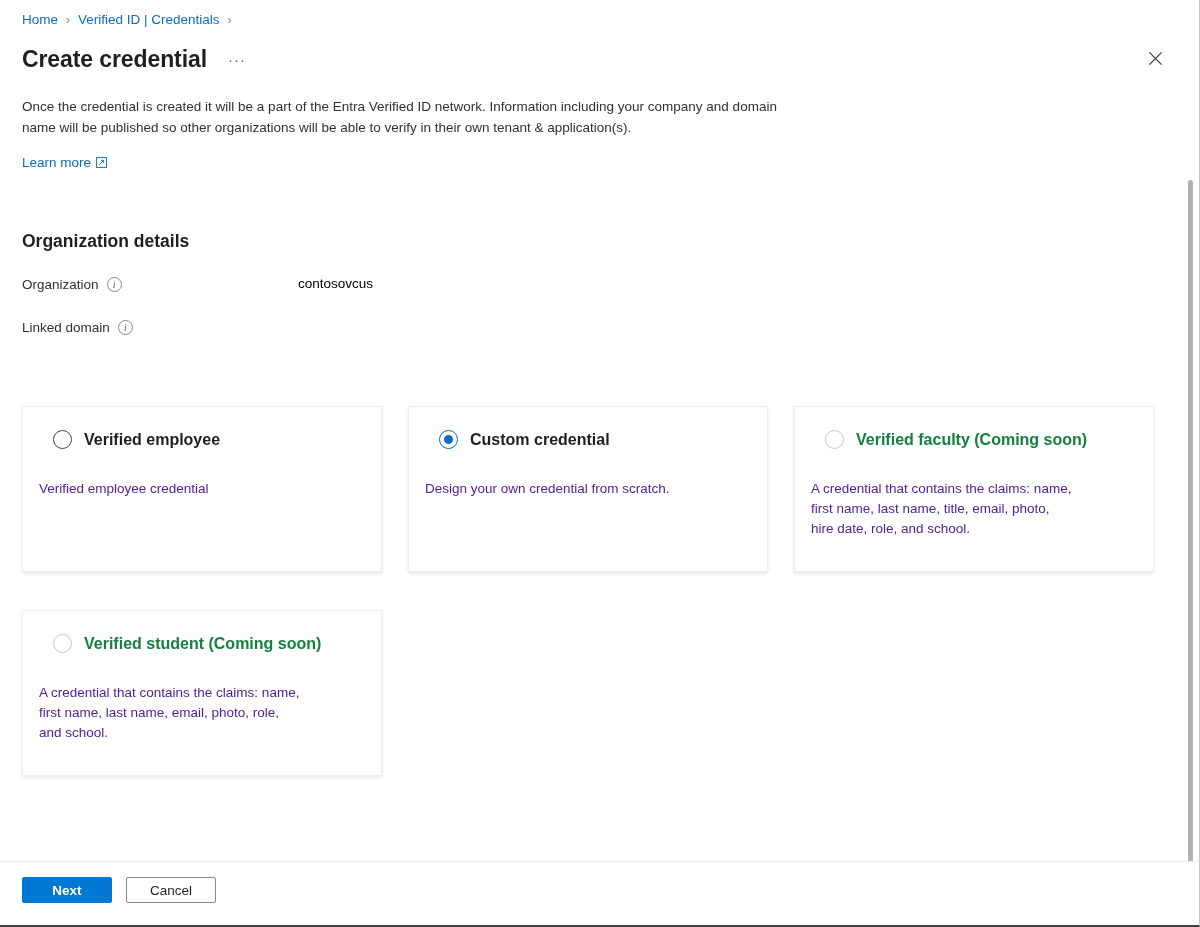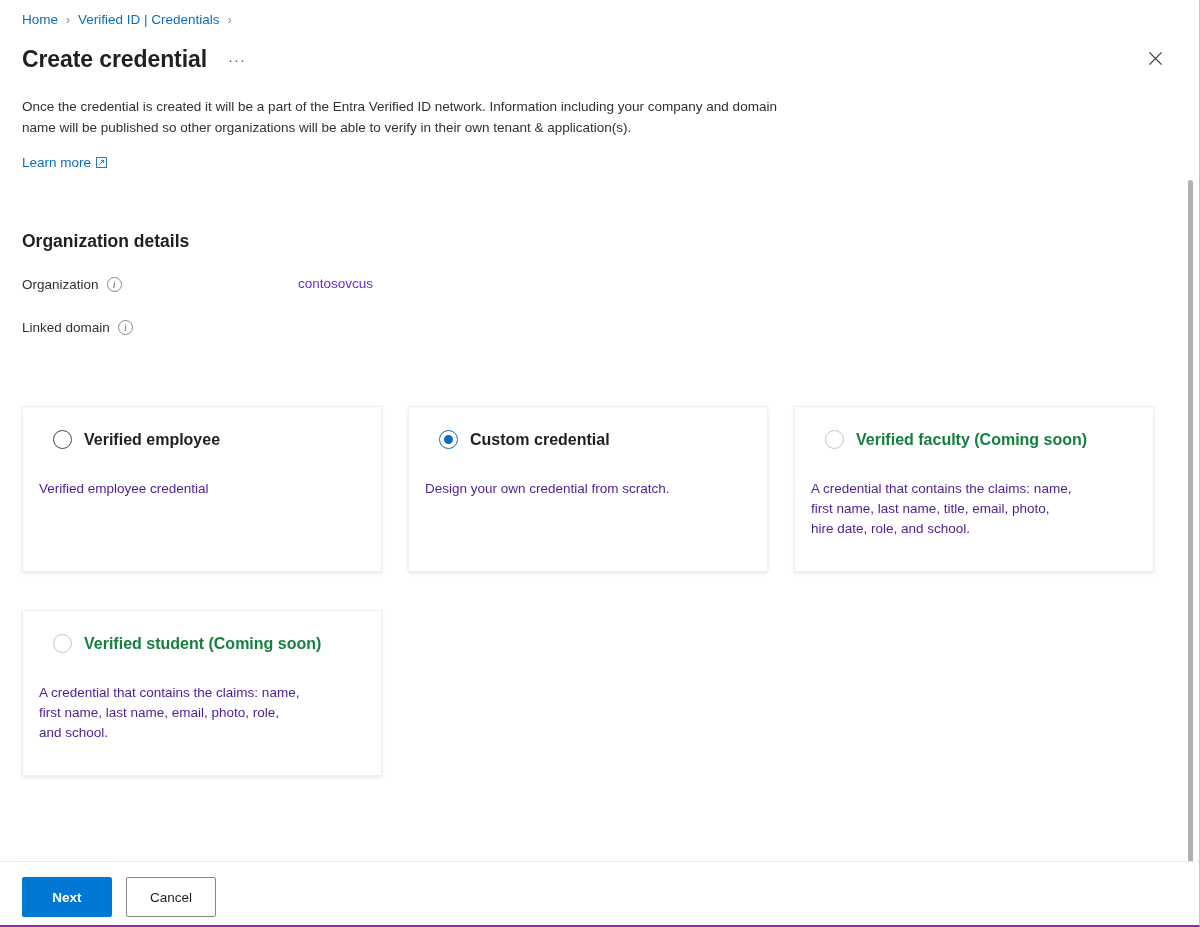--- a/index.html
+++ b/index.html
@@ -14,21 +14,21 @@
     background: #ffffff;
     font-family: "Liberation Sans", "DejaVu Sans", sans-serif;
     color: #1b1a19;
     overflow: hidden;
     position: relative;
   }
   .blade {
     position: absolute;
     inset: 0;
     background: #ffffff;
-    border-bottom: 2px solid #a21caf;
+    border-bottom: 2px solid #404040;
     border-right: 1px solid #c8c6c4;
     display: flex;
     flex-direction: column;
   }
 
   
   .header {
     padding: 10px 22px 0 22px;
     flex: 0 0 auto;
     position: relative;
@@ -155,21 +155,21 @@
     font-family: "Liberation Serif", serif;
     display: inline-flex;
     align-items: center;
     justify-content: center;
     cursor: pointer;
     flex: 0 0 auto;
     line-height: 1;
   }
   .field-value { font-size: 13.5px; line-height: 20px; }
   .value-link {
-    color: #6d28d9;
+    color: #000000;
     cursor: pointer;
     text-decoration: none;
   }
   .verified-row {
     display: flex;
     align-items: center;
     gap: 8px;
     margin-top: 6px;
     font-size: 13.5px;
     color: #323130;
@@ -251,21 +251,21 @@
   .footer {
     flex: 0 0 auto;
     border-top: 1px solid #edebe9;
     padding: 15px 22px 0 22px;
     height: 64px;
     display: flex;
     align-items: flex-start;
     gap: 14px;
   }
   .btn {
-    height: 40px;
+    height: 26px;
     min-width: 90px;
     font-size: 13.5px;
     font-weight: 600;
     border-radius: 2px;
     display: inline-flex;
     align-items: center;
     justify-content: center;
     cursor: pointer;
     padding: 0 14px;
     font-family: inherit;

